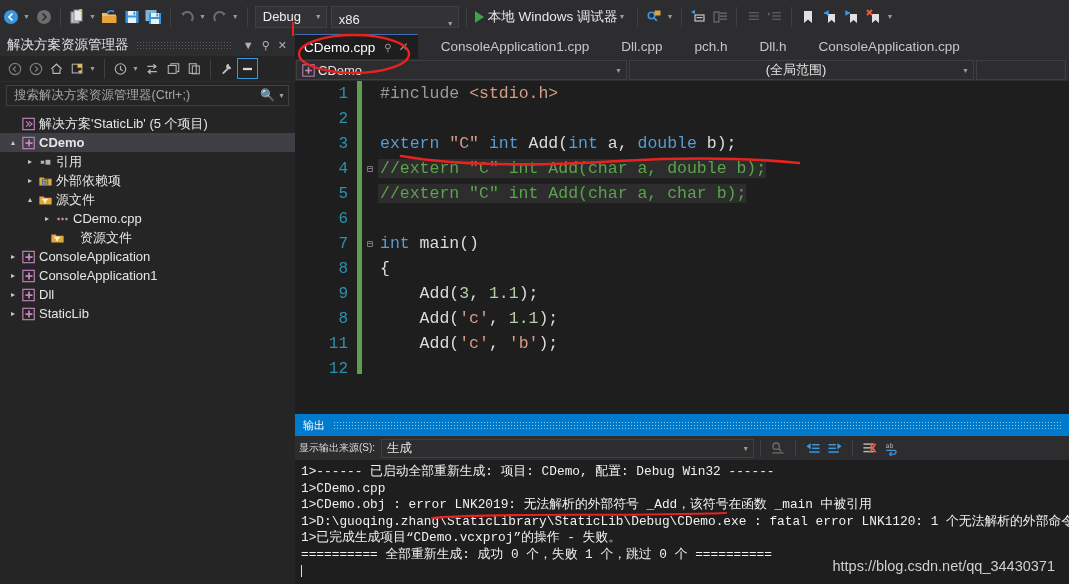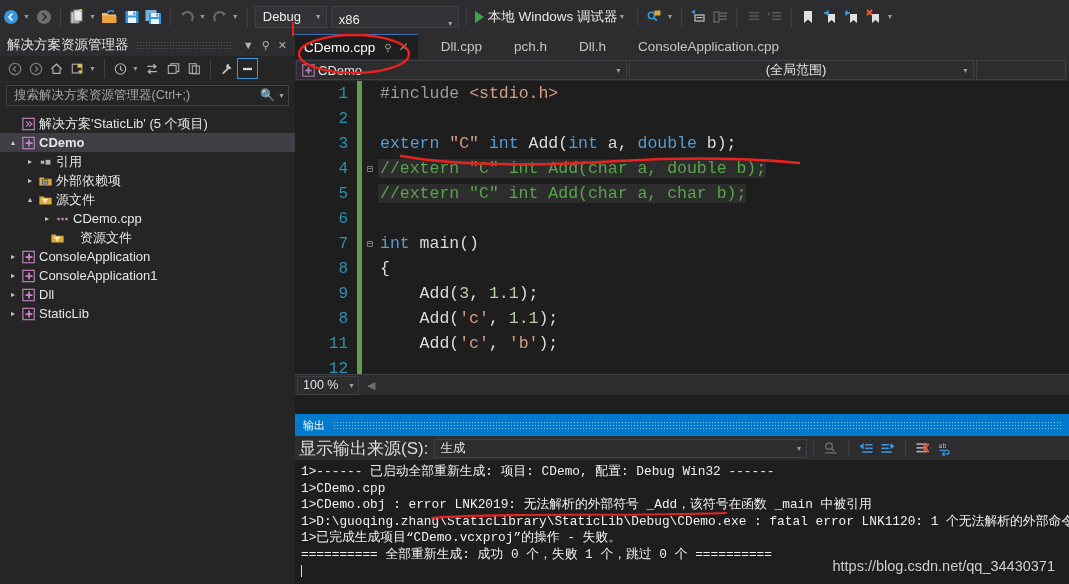--- a/index.html
+++ b/index.html
@@ -121,21 +121,21 @@
   .zoomcombo .zc { flex:1; }
   .zoomcombo .zd { font-size:7px; color:#a0a0a0; }
 
   
   .outpane { position:absolute; left:295px; top:414px; width:774px; height:170px; background:#1e1e1e; }
   .out-title { height:22px; background:#007acc; display:flex; align-items:center; padding:0 8px; }
   .out-title .t { color:#ffffff; font-size:11px; }
   .out-title .dots { flex:1; height:9px; margin-left:8px;
     background-image:radial-gradient(#8fc9ef 0.8px, transparent 0.9px); background-size:3px 3px; }
   .out-toolbar { height:24px; background:#2d2d30; display:flex; align-items:center; padding:0 4px; }
-  .out-toolbar .lab { color:#dcdcdc; font-size:17px; white-space:nowrap; padding-right:6px; }
+  .out-toolbar .lab { color:#dcdcdc; font-size:10px; white-space:nowrap; padding-right:6px; }
   .out-src { width:373px; height:19px; border:1px solid #3f3f46; background:#2d2d30;
     color:#e4e4e4; font-size:12.5px; display:flex; align-items:center; padding:0 4px 0 5px; }
   .out-src .oc { flex:1; }
   .out-src .od { font-size:7px; color:#9b9b9b; }
   .ot-sep { width:1px; height:17px; background:#3f3f46; margin:0 6px; }
   .ot-btn { width:22px; height:20px; display:flex; align-items:center; justify-content:center; }
   .outtext { padding:4px 0 0 6px; font-family:"Liberation Mono", monospace;
     font-size:12.8px; color:#f0f0f0; line-height:16.6px; white-space:pre; }
   .caretline { display:block; }
   .caret { display:inline-block; width:1px; height:12px; background:#dcdcdc; vertical-align:-2px; }
@@ -497,20 +497,23 @@
   </div>
 
   <div class="editor">
     <div class="tabstrip" id="tabstrip">
         <div class="tab active">
           <span>CDemo.cpp</span>
           <span class="pin">⚲</span>
           <span class="x">✕</span>
         </div>
         <div class="tab" style="margin-left: 14px;">
+          <span>ConsoleApplication1.cpp</span>
+        </div>
+        <div class="tab" style="margin-left: 14px;">
           <span>Dll.cpp</span>
         </div>
         <div class="tab" style="margin-left: 14px;">
           <span>pch.h</span>
         </div>
         <div class="tab" style="margin-left: 14px;">
           <span>Dll.h</span>
         </div>
         <div class="tab" style="margin-left: 14px;">
           <span>ConsoleApplication.cpp</span>
@@ -607,27 +610,20 @@
           </div>
           <div class="cline">
             <span class="gutter">12</span>
             <span class="changebar"></span>
             <span class="fold"></span>
             <span class="ctext"></span>
           </div>
         </div>
     </div>
 
-    <div class="zoombar">
-      <div class="zoomcombo">
-        <span class="zc">100 %</span>
-        <span class="zd">▼</span>
-      </div>
-      <span style="color:#6e6e6e;font-size:11px;padding-left:8px;">◀</span>
-    </div>
   </div>
 
   <div class="outpane">
     <div class="out-title">
       <span class="t">输出</span>
       <span class="dots"></span>
     </div>
     <div class="out-toolbar">
       <span class="lab">显示输出来源(S):</span>
       <div class="out-src">

